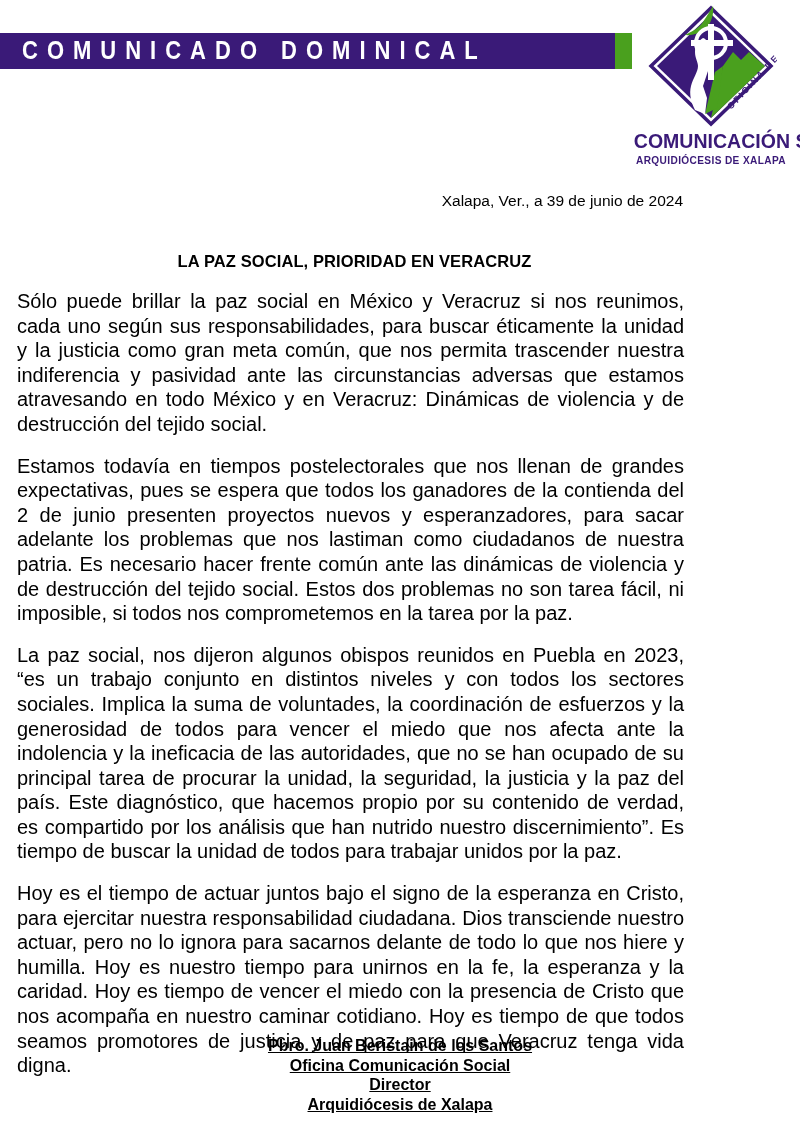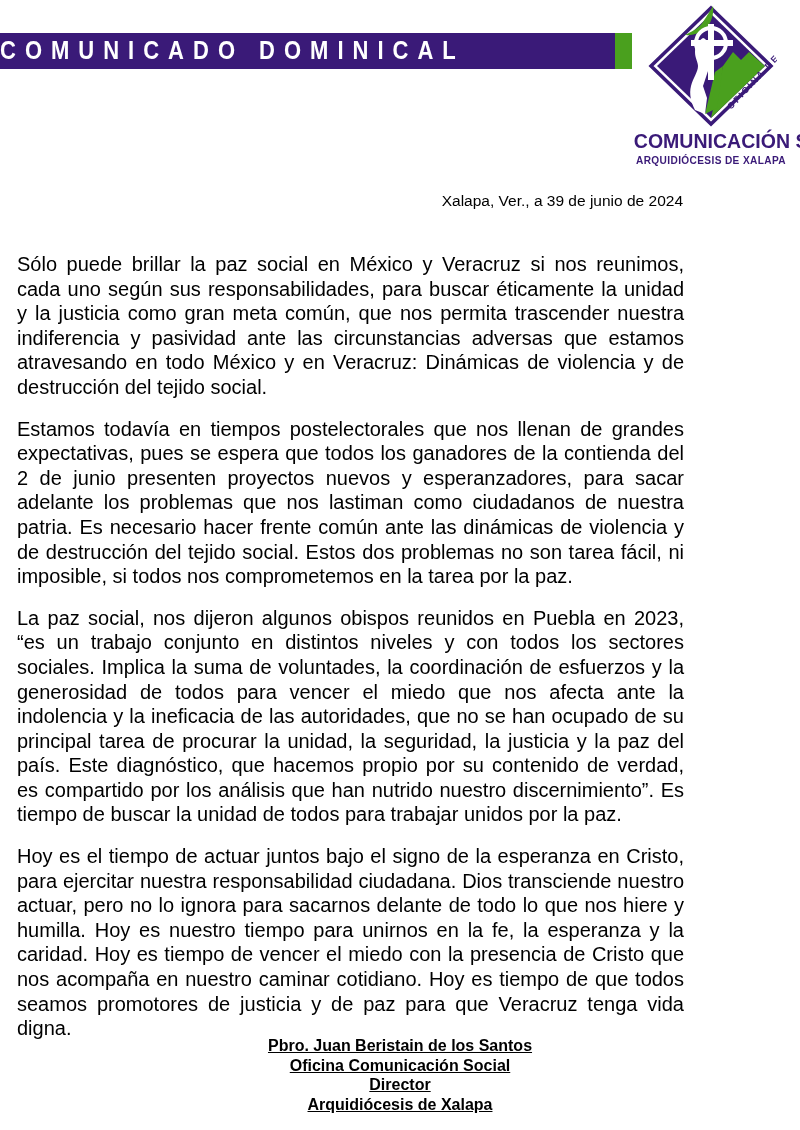--- a/index.html
+++ b/index.html
@@ -38,20 +38,21 @@
     width: 632px;
     height: 36px;
     display: flex;
     align-items: stretch;
   }
   .banner-bar {
     flex: 1 1 auto;
     background: #3a1a78;
     display: flex;
     align-items: center;
+    padding-left: 22px;
     box-sizing: border-box;
   }
   .banner-title {
     color: #ffffff;
     font-family: "Liberation Sans", sans-serif;
     font-weight: bold;
     font-size: 22px;
     letter-spacing: 9px;
     line-height: 1;
     white-space: nowrap;
@@ -190,20 +191,21 @@
       <div class="logo-name">COMUNICACIÓN SOCIAL</div>
       <div class="logo-sub">ARQUIDIÓCESIS DE XALAPA</div>
     </div>
   </div>
 
   <div class="meta">
     <div>Xalapa, Ver., a 39 de junio de 2024</div>
   </div>
 
   <div class="doc">
+    <h1 class="doc-title">LA PAZ SOCIAL, PRIORIDAD EN VERACRUZ</h1>
     <p class="para">Sólo puede brillar la paz social en México y Veracruz si nos reunimos, cada uno según sus responsabilidades, para buscar éticamente la unidad y la justicia como gran meta común, que nos permita trascender nuestra indiferencia y pasividad ante las circunstancias adversas que estamos atravesando en todo México y en Veracruz: Dinámicas de violencia y de destrucción del tejido social.</p>
     <p class="para">Estamos todavía en tiempos postelectorales que nos llenan de grandes expectativas, pues se espera que todos los ganadores de la contienda del 2 de junio presenten proyectos nuevos y esperanzadores, para sacar adelante los problemas que nos lastiman como ciudadanos de nuestra patria. Es necesario hacer frente común ante las dinámicas de violencia y de destrucción del tejido social. Estos dos problemas no son tarea fácil, ni imposible, si todos nos comprometemos en la tarea por la paz.</p>
     <p class="para">La paz social, nos dijeron algunos obispos reunidos en Puebla en 2023, “es un trabajo conjunto en distintos niveles y con todos los sectores sociales. Implica la suma de voluntades, la coordinación de esfuerzos y la generosidad de todos para vencer el miedo que nos afecta ante la indolencia y la ineficacia de las autoridades, que no se han ocupado de su principal tarea de procurar la unidad, la seguridad, la justicia y la paz del país. Este diagnóstico, que hacemos propio por su contenido de verdad, es compartido por los análisis que han nutrido nuestro discernimiento”. Es tiempo de buscar la unidad de todos para trabajar unidos por la paz.</p>
     <p class="para">Hoy es el tiempo de actuar juntos bajo el signo de la esperanza en Cristo, para ejercitar nuestra responsabilidad ciudadana. Dios transciende nuestro actuar, pero no lo ignora para sacarnos delante de todo lo que nos hiere y humilla. Hoy es nuestro tiempo para unirnos en la fe, la esperanza y la caridad. Hoy es tiempo de vencer el miedo con la presencia de Cristo que nos acompaña en nuestro caminar cotidiano. Hoy es tiempo de que todos seamos promotores de justicia y de paz para que Veracruz tenga vida digna.</p>
   </div>
 
   <div class="signature">
     <div>Pbro. Juan Beristain de los Santos</div>
     <div>Oficina Comunicación Social</div>
     <div>Director</div>

